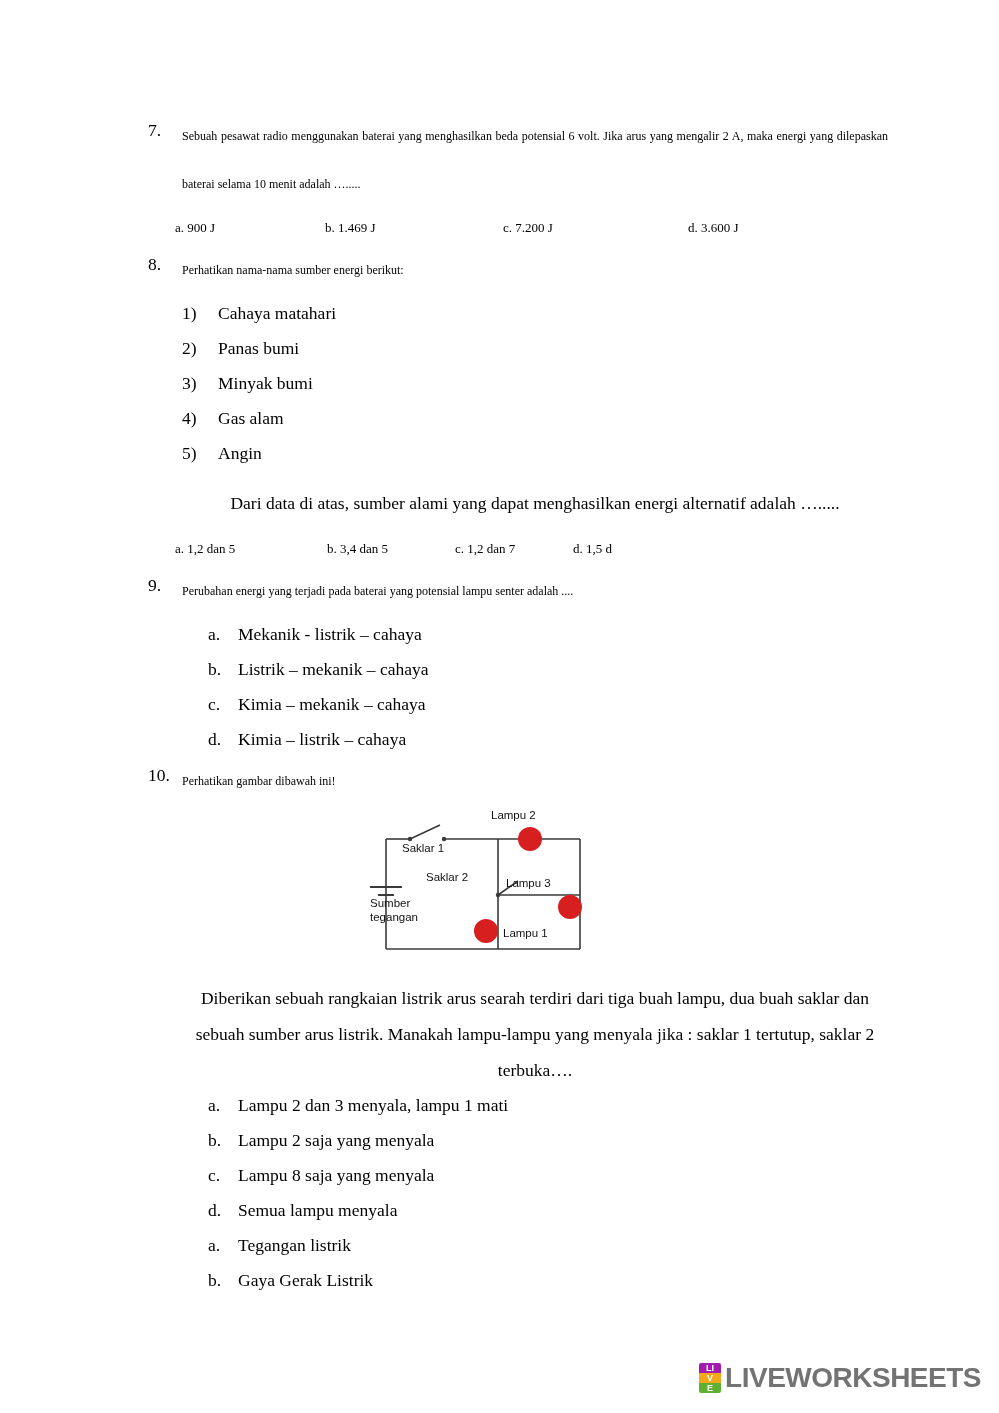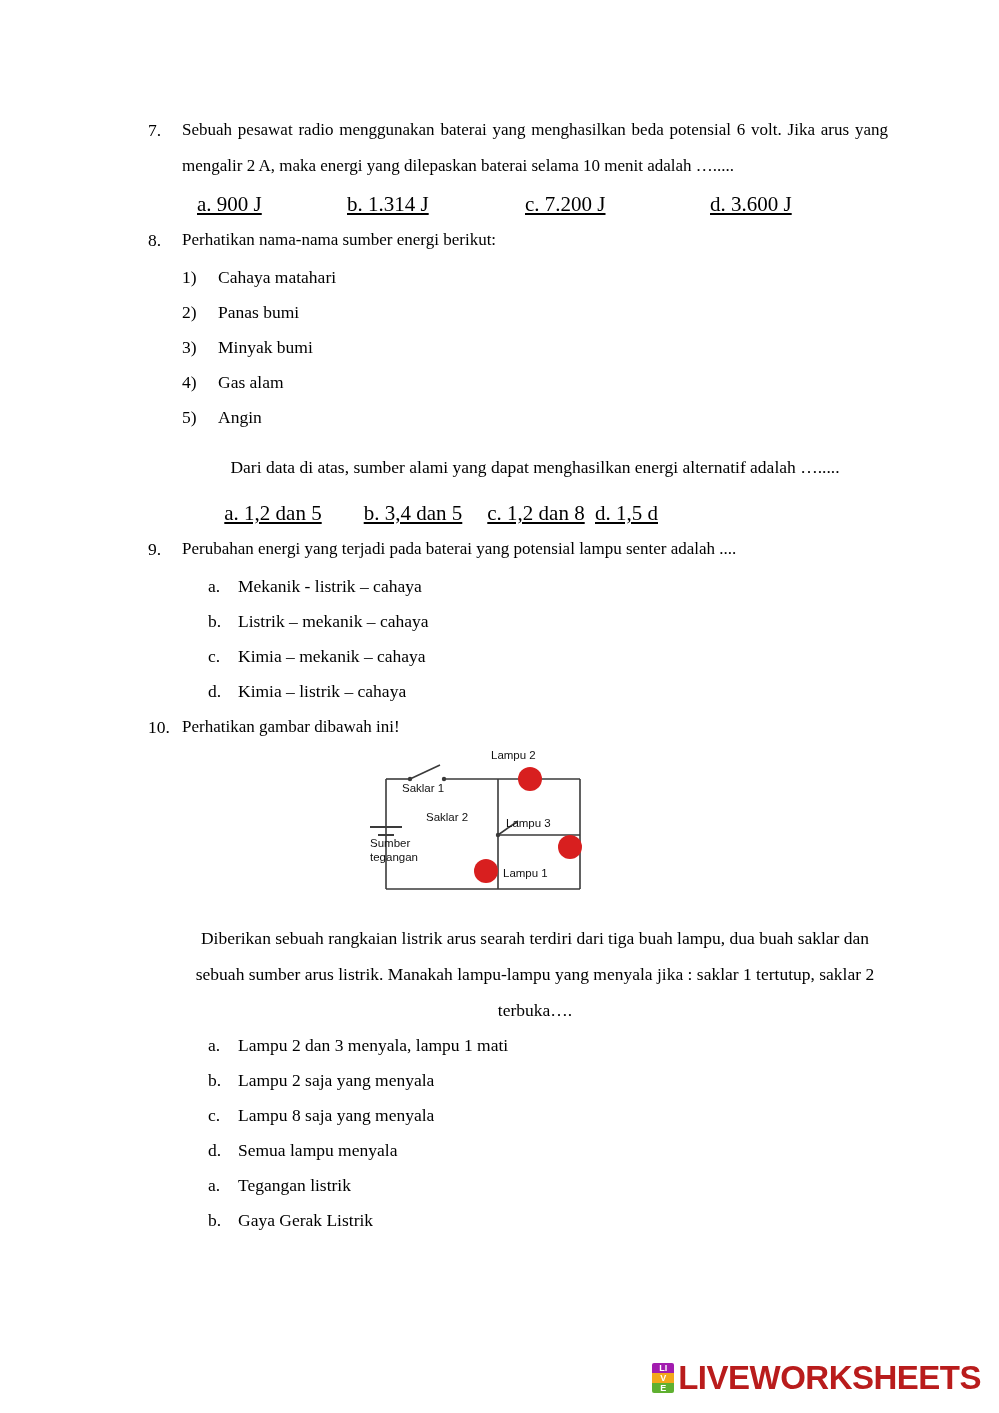--- a/index.html
+++ b/index.html
@@ -36,35 +36,34 @@
   }
   .q-num {
     width: 34px;
     flex: 0 0 34px;
     font-size: 17.5px;
     line-height: 36px;
     text-align: left;
   }
   .q-body {
     flex: 1 1 auto;
-    font-size: 17px;
-    line-height: 36px;
+    font-size: 12px;
+    line-height: 48px;
   }
   .justified {
     text-align: justify;
     text-justify: inter-word;
   }
 
   
   .opt-row-inline {
     display: flex;
-    font-size: 21px;
+    font-size: 13px;
     line-height: 36px;
-    margin-left: 49px;
-    text-decoration: underline;
+    margin-left: 27px;
   }
   .opt-cell { white-space: nowrap; }
 
   
   .opt-v {
     display: flex;
     font-size: 17.5px;
     line-height: 35px;
     margin-left: 60px;
   }
@@ -133,39 +132,39 @@
     font-weight: bold;
     line-height: 10px;
     text-align: center;
     letter-spacing: 0;
   }
   .bm1 { background: #a21caf; }
   .bm2 { background: #f3a81c; }
   .bm3 { background: #5fb030; }
   .brand-text {
     font-family: "Liberation Sans", sans-serif;
-    font-size: 33px;
+    font-size: 28px;
     font-weight: bold;
-    color: #b91c1c;
+    color: #737373;
     letter-spacing: -0.5px;
   }
 </style>
 </head>
 <body>
 
 <div class="page">
   <div class="content">
 
     <div class="q">
       <div class="q-num">7.</div>
       <div class="q-body justified">Sebuah pesawat radio menggunakan baterai yang menghasilkan beda potensial 6 volt. Jika arus yang mengalir 2 A, maka energi yang dilepaskan baterai selama 10 menit adalah ….....</div>
     </div>
     <div class="opt-row-inline">
       <div class="opt-cell" style="width:150px">a.   900 J</div>
-      <div class="opt-cell" style="width:178px">b. 1.314 J</div>
+      <div class="opt-cell" style="width:178px">b. 1.469 J</div>
       <div class="opt-cell" style="width:185px">c. 7.200 J</div>
       <div class="opt-cell">d. 3.600 J</div>
     </div>
 
     <div class="q">
       <div class="q-num">8.</div>
       <div class="q-body">Perhatikan nama-nama sumber energi berikut:</div>
     </div>
     <div class="sub-item">
       <div class="lbl">1)</div>
@@ -181,24 +180,24 @@
     </div>
     <div class="sub-item">
       <div class="lbl">4)</div>
       <div>Gas alam</div>
     </div>
     <div class="sub-item">
       <div class="lbl">5)</div>
       <div>Angin</div>
     </div>
     <div class="para-indent" style="margin-top:14px;">Dari data di atas, sumber alami yang dapat menghasilkan energi alternatif adalah ….....</div>
-    <div class="opt-row-inline" style="margin-top:10px;text-align:center;">
+    <div class="opt-row-inline" style="margin-top:10px;">
       <div class="opt-cell" style="width:152px">a.   1,2 dan 5</div>
       <div class="opt-cell" style="width:128px">b. 3,4 dan 5</div>
-      <div class="opt-cell" style="width:118px">c. 1,2 dan 8</div>
+      <div class="opt-cell" style="width:118px">c. 1,2 dan 7</div>
       <div class="opt-cell">d. 1,5 d</div>
     </div>
 
     <div class="q">
       <div class="q-num">9.</div>
       <div class="q-body">Perubahan energi yang terjadi pada baterai yang potensial lampu senter adalah ....</div>
     </div>
     <div class="opt-v">
       <div class="lbl">a.</div>
       <div class="txt">Mekanik - listrik – cahaya</div>

